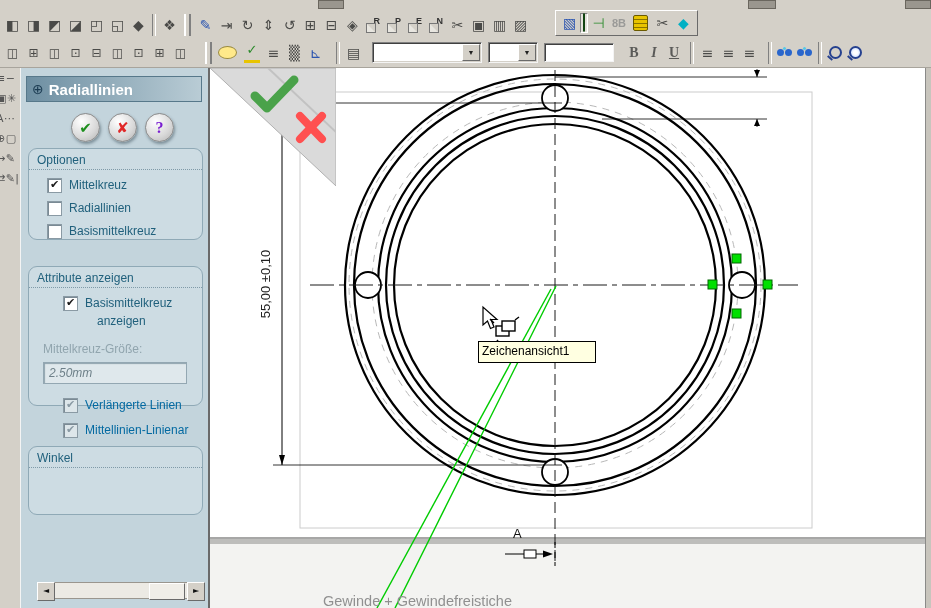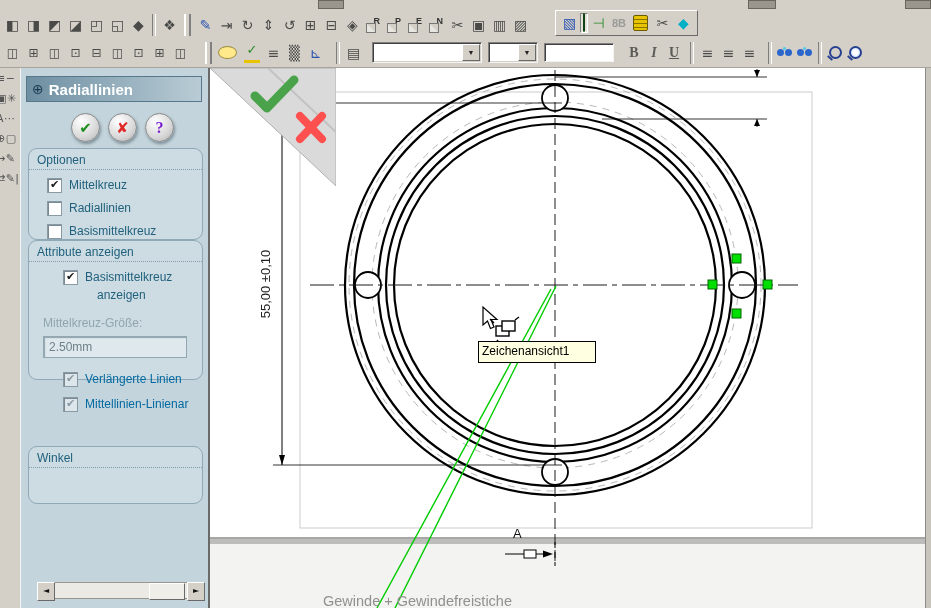--- a/index.html
+++ b/index.html
@@ -195,42 +195,42 @@
       <div class="cb-row">
         <span class="cb"></span>
         <span class="cb-label">Radiallinien</span>
       </div>
       <div class="cb-row">
         <span class="cb"></span>
         <span class="cb-label">Basismittelkreuz</span>
       </div>
     </div>
 
-    <div class="grp" style="top:172px;height:140px;">
+    <div class="grp" style="top:198px;height:140px;">
       <div class="grp-h">Attribute anzeigen</div>
       <div class="cb-row" style="margin-left:34px;">
         <span class="cb">✔</span>
         <span class="cb-label">
           <span>Basismittelkreuz</span><br>
           <span style="display:inline-block;margin:4px 0 0 12px;">anzeigen</span>
         </span>
       </div>
       <div class="sub-label">Mittelkreuz-Größe:</div>
-      <input class="pm-input" style="margin: 6px 0px 0px 14px; width: 132px;" readonly="" value="2.50mm">
+      <input class="pm-input" style="margin: 6px 0px 0px 14px; width: 132px; font-style: italic;" readonly="" value="2.50mm">
       <div class="cb-row dis" style="margin-left:34px;margin-top:14px;">
         <span class="cb">✔</span>
         <span class="cb-label">Verlängerte Linien</span>
       </div>
       <div class="cb-row dis" style="margin-left:34px;margin-top:10px;">
         <span class="cb">✔</span>
         <span class="cb-label">Mittellinien-Linienar</span>
       </div>
     </div>
 
-    <div class="grp" style="top:378px;height:58px;">
+    <div class="grp" style="top:378px;height:69px;">
       <div class="grp-h">Winkel</div>
     </div>
 
     <div class="pm-scroll">
       <span class="sb-btn">◄</span>
       <span class="sb-track">
           <span class="sb-thumb"></span>
         </span>
       <span class="sb-btn">►</span>
     </div>

